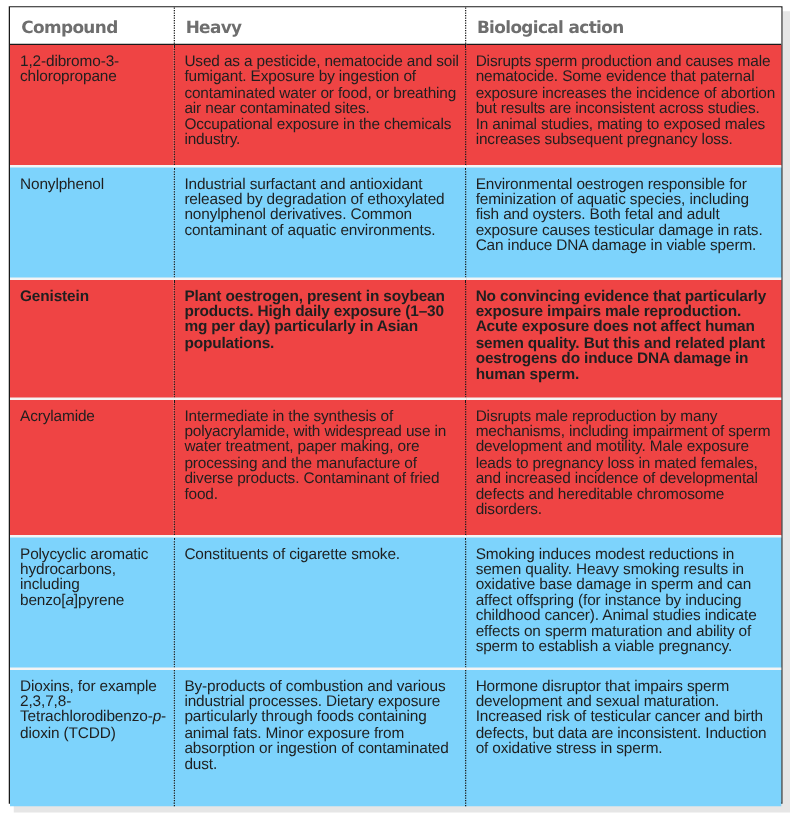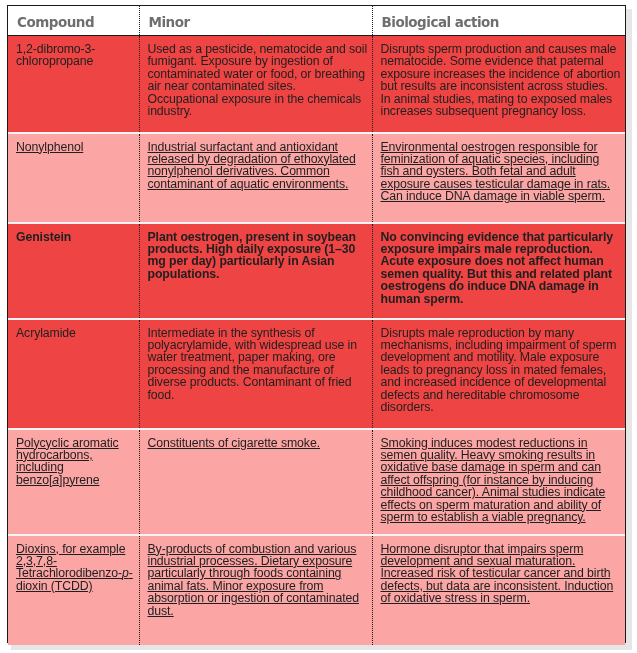--- a/index.html
+++ b/index.html
@@ -60,21 +60,21 @@
       font-size: 12.3px;
       line-height: 12.4px;
       color: #1f1f1f;
       padding: 7px 4px 0 8px;
       letter-spacing: -0.1px;
     }
     th + th, td + td {
       border-left: 1.5px dotted #1a1a1a;
     }
     tr.gray td { background: #ef4444; }
-    tr.blue td { background: #fca5a5; text-decoration: underline; }
+    tr.blue td { background: #7dd3fc; }
     tr.body-row td { border-bottom: 2px solid #f4f4f4; }
     tr.body-row:last-child td { border-bottom: none; }
     tr.r1 { height: 97px; }
     tr.r2 { height: 90px; }
     tr.r3 { height: 96px; font-weight: bold; }
     tr.r4 { height: 106px; }
     tr.r5 { height: 110px; }
     tr.r6 { height: 110px; }
     .ital { font-style: italic; }
   </style>
@@ -86,21 +86,21 @@
 <div class="table-wrap">
   <table>
     <colgroup>
       <col class="c1">
         <col class="c2">
         <col class="c3">
     </colgroup>
     <thead>
       <tr>
         <th>Compound</th>
-        <th>Minor</th>
+        <th>Heavy</th>
         <th>Biological action</th>
       </tr>
     </thead>
     <tbody>
       <tr class="body-row gray r1">
         <td>1,2-dibromo-3-chloropropane</td>
         <td>Used as a pesticide, nematocide and soil fumigant. Exposure by ingestion of contaminated water or food, or breathing air near contaminated sites. Occupational exposure in the chemicals industry.</td>
         <td>Disrupts sperm production and causes male nematocide. Some evidence that paternal exposure increases the incidence of abortion but results are inconsistent across studies. In animal studies, mating to exposed males increases subsequent pregnancy loss.</td>
       </tr>
       <tr class="body-row blue r2">

